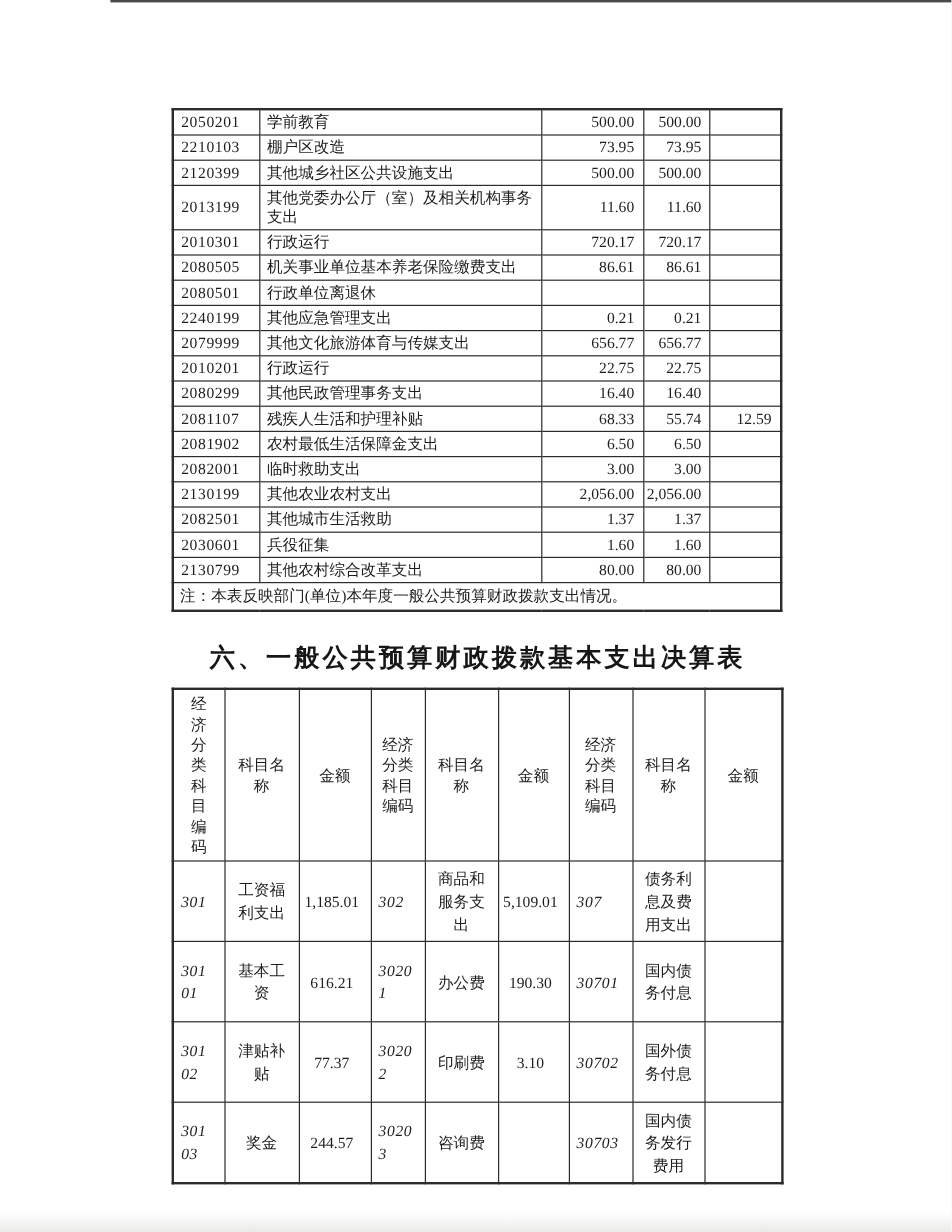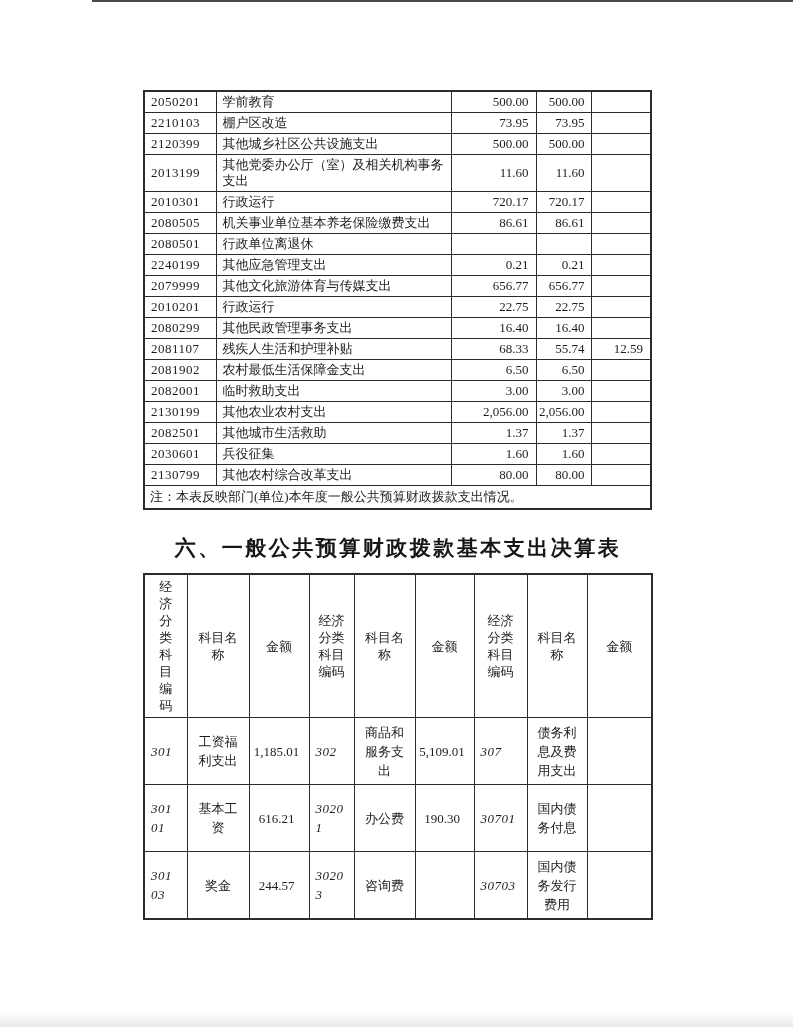--- a/index.html
+++ b/index.html
@@ -264,20 +264,31 @@
             <td class="c-name">基本工资</td>
             <td class="c-amt">616.21</td>
             <td class="c-code">30201</td>
             <td class="c-name">办公费</td>
             <td class="c-amt">190.30</td>
             <td class="c-code">30701</td>
             <td class="c-name">国内债务付息</td>
             <td class="c-amt"></td>
           </tr>
           <tr>
+            <td class="c-code">30102</td>
+            <td class="c-name">津贴补贴</td>
+            <td class="c-amt">77.37</td>
+            <td class="c-code">30202</td>
+            <td class="c-name">印刷费</td>
+            <td class="c-amt">3.10</td>
+            <td class="c-code">30702</td>
+            <td class="c-name">国外债务付息</td>
+            <td class="c-amt"></td>
+          </tr>
+          <tr>
             <td class="c-code">30103</td>
             <td class="c-name">奖金</td>
             <td class="c-amt">244.57</td>
             <td class="c-code">30203</td>
             <td class="c-name">咨询费</td>
             <td class="c-amt"></td>
             <td class="c-code">30703</td>
             <td class="c-name">国内债务发行费用</td>
             <td class="c-amt"></td>
           </tr>

